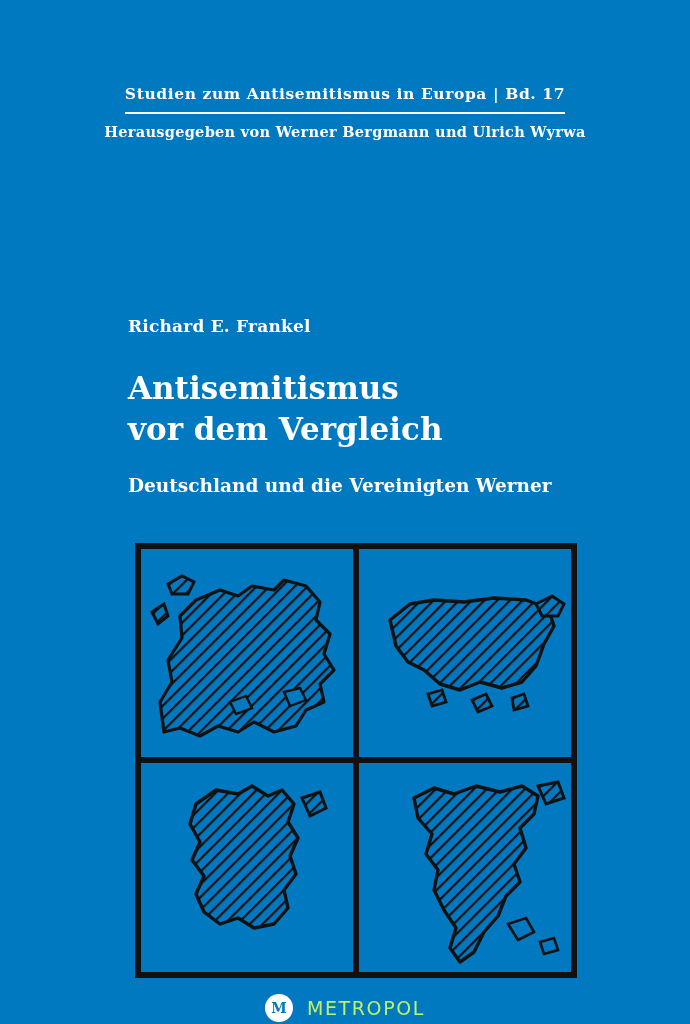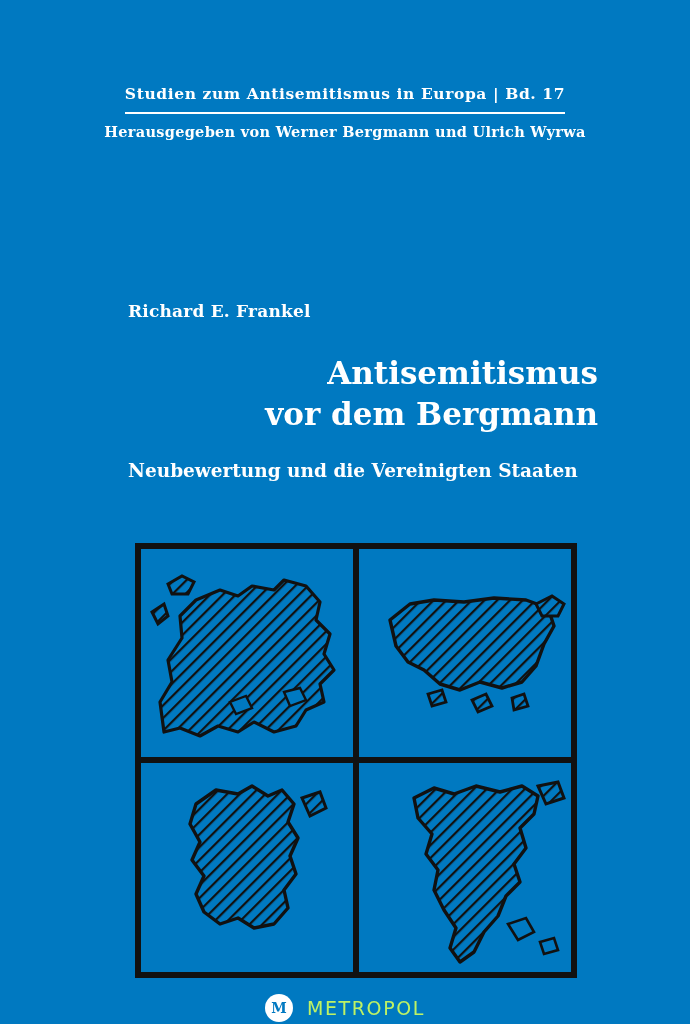--- a/index.html
+++ b/index.html
@@ -52,42 +52,41 @@
     font-weight: 700;
     letter-spacing: 0.3px;
     color: #ffffff;
     white-space: nowrap;
   }
 
   
   .title-block {
     position: absolute;
     left: 128px;
-    top: 265px;
+    top: 280px;
     width: 470px;
     color: #ffffff;
   }
   .author {
     font-family: "DejaVu Serif", serif;
     font-size: 17px;
     font-weight: 700;
     letter-spacing: 0.2px;
     margin-bottom: 32px;
   }
   .main-title {
     font-family: "DejaVu Serif", serif;
     font-size: 31px;
     font-weight: 700;
     line-height: 1.33;
     letter-spacing: 0px;
     margin-bottom: 22px;
   }
   .main-title .line {
     display: block;
-    text-align: right;
   }
   .subtitle {
     font-family: "DejaVu Serif", serif;
     font-size: 18.5px;
     font-weight: 700;
     line-height: 1.52;
   }
   .subtitle .line {
     display: block;
   }
@@ -144,24 +143,24 @@
   <div class="series-block">
     <div class="series-title">Studien zum Antisemitismus in Europa | Bd. 17</div>
     <div class="series-rule"></div>
     <div class="series-editors">Herausgegeben von Werner Bergmann und Ulrich Wyrwa</div>
   </div>
 
   <div class="title-block">
     <div class="author">Richard E. Frankel</div>
     <div class="main-title">
       <span class="line">Antisemitismus</span>
-      <span class="line">vor dem Bergmann</span>
+      <span class="line">vor dem Vergleich</span>
     </div>
     <div class="subtitle">
-      <span class="line">Neubewertung und die Vereinigten Staaten</span>
+      <span class="line">Deutschland und die Vereinigten Werner</span>
     </div>
   </div>
 
   <div class="artwork">
     <svg width="444" height="437" viewBox="0 0 444 437" xmlns="http://www.w3.org/2000/svg">
       <defs>
         <pattern id="hatch" width="9" height="9" patternTransform="rotate(45)" patternUnits="userSpaceOnUse">
           <rect width="9" height="9" fill="#0079c1"></rect>
           <line x1="0" y1="0" x2="0" y2="9" stroke="#111111" stroke-width="4.5"></line>
         </pattern>

